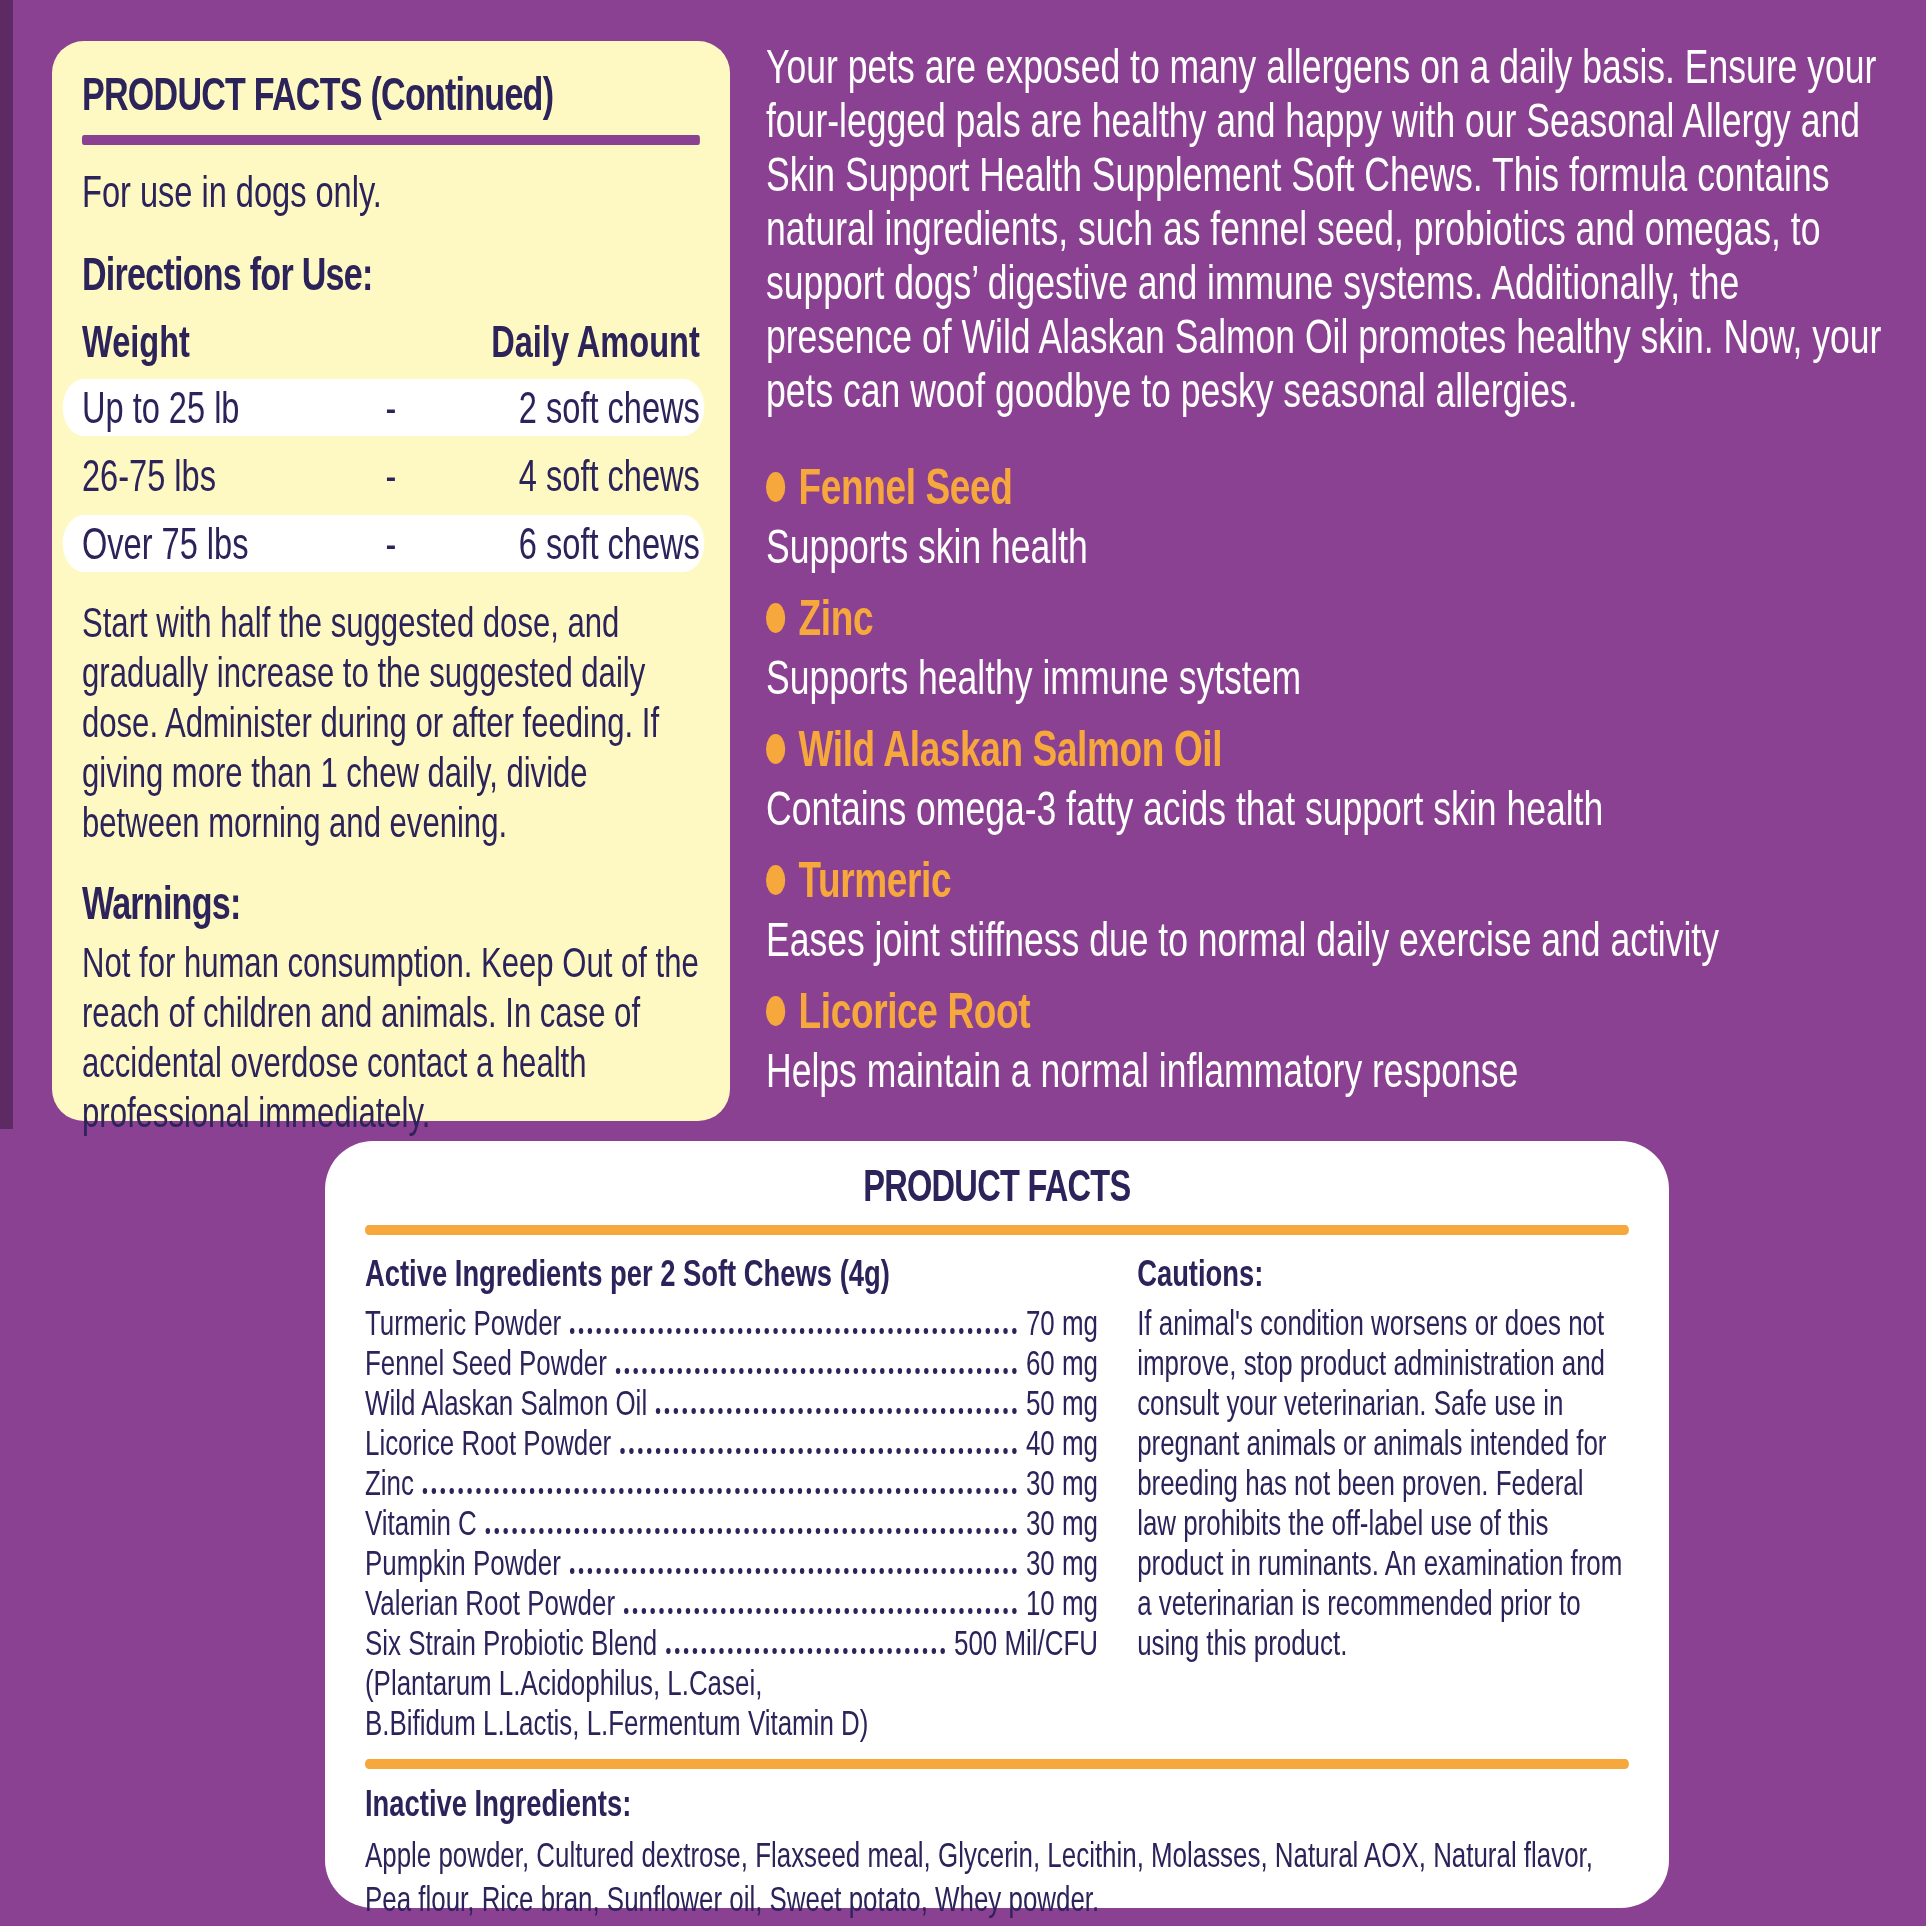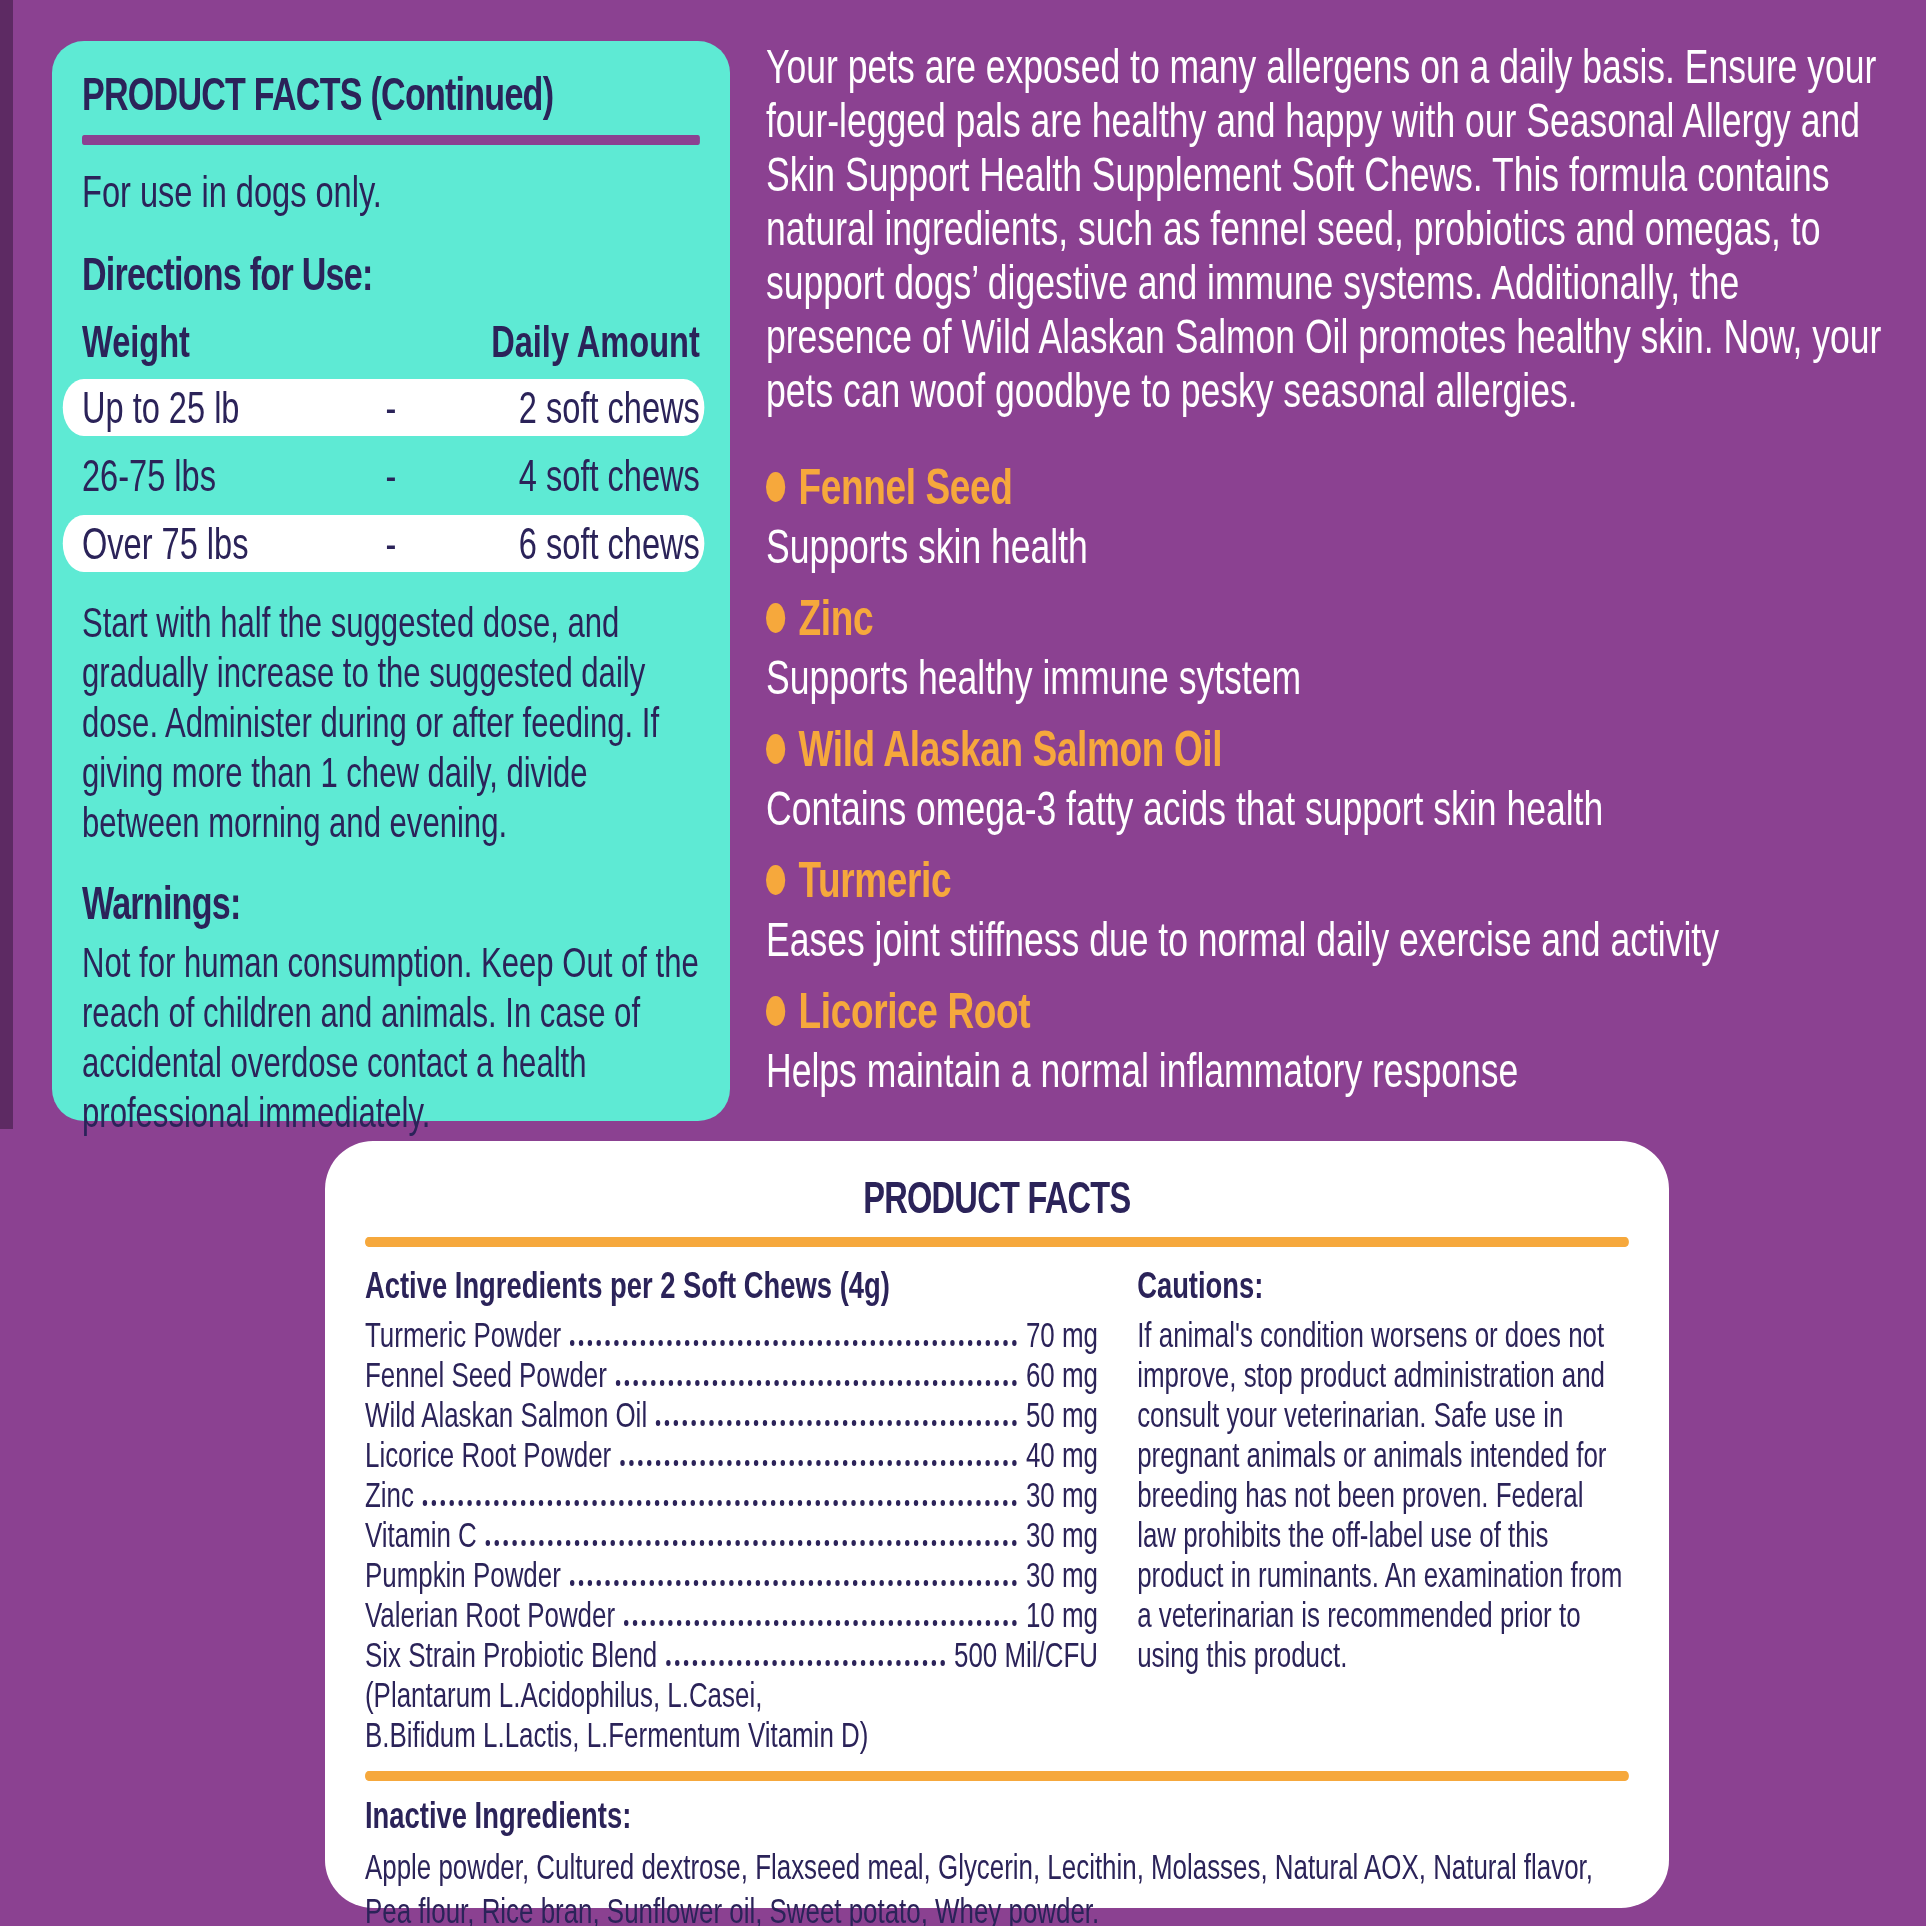--- a/index.html
+++ b/index.html
@@ -6,21 +6,21 @@
   body{font-family:"Liberation Sans","DejaVu Sans",sans-serif;}
   .page{position:relative;width:1927px;height:1927px;background:#8b4191;overflow:hidden;}
 
   
   .cond{transform:scaleX(0.74);transform-origin:0 0;width:135.1%;}
 
   .edge-strip{position:absolute;left:0;top:0;width:13px;height:1129px;background:#5d2a63;}
 
   
   .orange-panel{position:absolute;left:52px;top:41px;width:678px;height:1080px;
-    background:#5eead4;border-radius:32px;padding:26px 30px;box-sizing:border-box;}
+    background:#fef9c3;border-radius:32px;padding:26px 30px;box-sizing:border-box;}
   .op-title{color:#2b2359;font-size:46px;font-weight:bold;letter-spacing:-1px;white-space:nowrap;}
   .op-rule{height:10px;background:#8b4191;margin:14px 0 22px 0;border-radius:3px;}
   .op-foruse{color:#2b2359;font-size:44px;margin:0 0 30px 0;}
   .op-dirhead{color:#2b2359;font-size:46px;font-weight:bold;letter-spacing:-1px;margin:0 0 16px 0;}
   .dose-table{width:100%;}
   .dt-head{display:flex;align-items:center;margin-bottom:12px;}
   .dt-head .c1{flex:0 0 42%;color:#2b2359;font-size:44px;font-weight:bold;}
   .dt-head .c3{flex:1;text-align:right;color:#2b2359;font-size:44px;font-weight:bold;}
   .dt-row{display:flex;align-items:center;height:57px;margin-bottom:11px;color:#2b2359;font-size:44px;}
   .dt-row .c1{flex:0 0 42%;}
@@ -35,21 +35,21 @@
   .right-col{position:absolute;left:766px;top:40px;width:1129px;}
   .rc-intro{color:#ffffff;font-size:48px;line-height:54px;}
   .bullets{margin-top:40px;}
   .bullet-head{display:flex;align-items:center;margin:16px 0 4px 0;}
   .bullet-dot{width:26px;height:30px;border-radius:50%;background:#f6a83c;margin-right:18px;flex:0 0 auto;}
   .bullet-name{color:#f6a83c;font-size:50px;font-weight:bold;letter-spacing:-0.5px;}
   .bullet-desc{color:#ffffff;font-size:48px;line-height:53px;}
 
   
   .facts-panel{position:absolute;left:325px;top:1141px;width:1344px;height:767px;
-    background:#ffffff;border-radius:48px;padding:32px 40px;box-sizing:border-box;}
+    background:#ffffff;border-radius:48px;padding:20px 40px;box-sizing:border-box;}
   .fp-title{text-align:center;color:#2b2359;font-size:44px;font-weight:bold;letter-spacing:-1px;}
   .fp-rule{height:10px;background:#f6a83c;border-radius:5px;margin:14px 0 18px 0;}
   .fp-cols{display:flex;gap:53px;}
   .fp-left{flex:0 0 58%;}
   .fp-right{flex:1;}
   .fp-h{color:#2b2359;font-size:37px;font-weight:bold;margin:0 0 8px 0;}
   .ing-row{display:flex;align-items:flex-end;color:#2b2359;font-size:35px;line-height:40px;}
   .ing-lead{flex:1;border-bottom:6px dotted #2b2359;margin:0 12px 9px 12px;}
   .ing-note{color:#2b2359;font-size:35px;line-height:40px;}
   .fp-text{color:#2b2359;font-size:35px;line-height:40px;}

